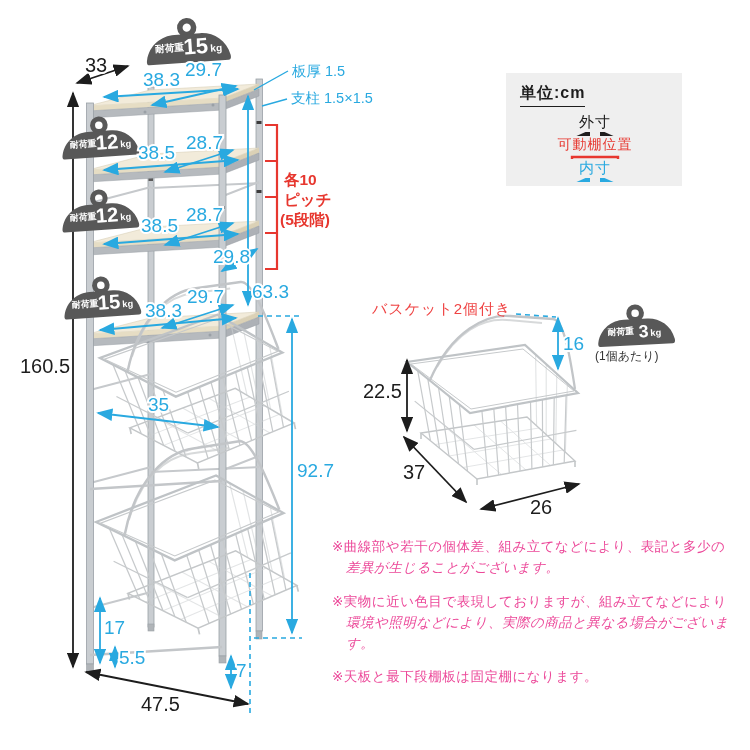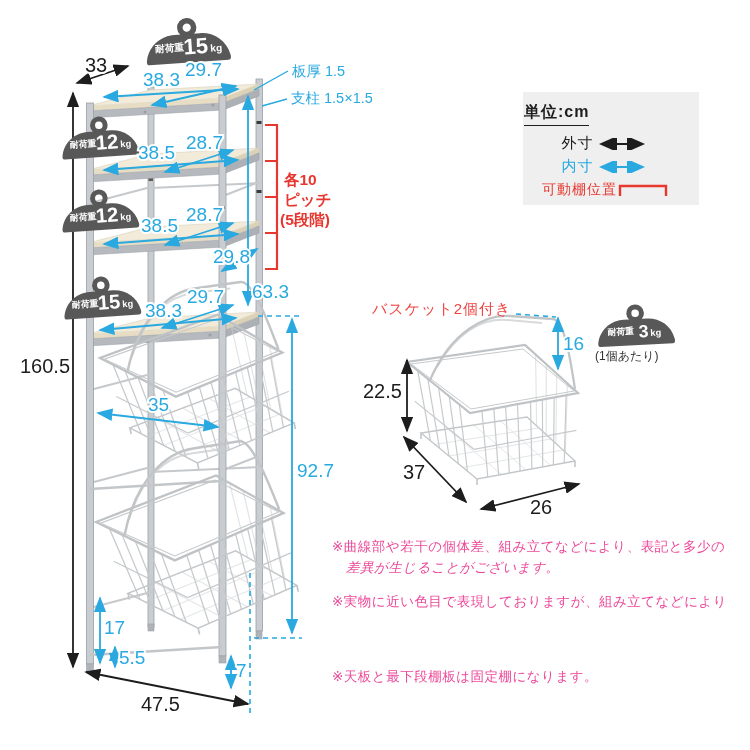--- a/index.html
+++ b/index.html
@@ -12,25 +12,25 @@
   .tb{fill:#29a9e0;font-size:19px;paint-order:stroke;stroke:#fff;stroke-width:4px;}
   .tk{fill:#1d1d1d;font-size:20px;paint-order:stroke;stroke:#fff;stroke-width:4px;}
   .ts{fill:#29a9e0;font-size:14.5px;}
   .tr{fill:#e7372f;font-size:15.5px;font-weight:bold;}
   .bp{fill:#fff;font-size:10.5px;font-weight:bold;}
   .bv{fill:#fff;font-size:24px;font-weight:bold;}
   .bu{fill:#fff;font-size:11px;font-weight:bold;}
   .bv3{fill:#fff;font-size:21px;font-weight:bold;}
 
   
-  .legend{position:absolute;left:523px;top:73px;width:176px;height:113px;background:#efefef;
-          box-sizing:border-box;padding:10px 12px 0 1px;margin-top:19px;}
+  .legend{position:absolute;left:506px;top:73px;width:176px;height:113px;background:#efefef;
+          box-sizing:border-box;padding:10px 12px 0 14px;}
   .legend .title{font-size:16px;font-weight:bold;color:#1d1d1d;letter-spacing:1px;
           border-bottom:1.5px solid #1d1d1d;display:inline-block;padding-bottom:2px;margin-bottom:6px;}
-  .lrow{display:flex;align-items:center;justify-content:center;height:23px;}
+  .lrow{display:flex;align-items:center;justify-content:flex-start;height:23px;flex-direction:column;}
   .lrow .lab{font-size:15px;letter-spacing:1px;}
   .lab.k{color:#1d1d1d;} .lab.b{color:#29a9e0;} .lab.r{color:#e7372f;font-size:14px;}
 
   .basket-title{position:absolute;left:372px;top:300px;font-size:15px;color:#ef4444;letter-spacing:1px;}
   .badge-note{position:absolute;left:595px;top:348px;font-size:12px;color:#333;}
 
   .notes{position:absolute;left:332px;width:414px;color:#ec4899;font-size:13.5px;line-height:21px;letter-spacing:.5px;}
   .n1{top:536px;} .n2{top:591px;} .n3{top:666px;}
   .notes .cont{padding-left:14px;font-style:italic;}
 </style>
@@ -251,45 +251,46 @@
     <svg width="56" height="12">
       <defs>
             <marker id="lmk" markerWidth="9" markerHeight="8" refX="8" refY="4" orient="auto-start-reverse">
         <path d="M0,0 L9,4 L0,8 Z" fill="#1d1d1d"></path>
             </marker>
           </defs>
       <line x1="7" y1="6" x2="49" y2="6" stroke="#1d1d1d" stroke-width="2" marker-start="url(#lmk)" marker-end="url(#lmk)"></line>
     </svg>
   </div>
   <div class="lrow">
+    <span class="lab r">可動棚位置</span>
+    <svg width="52" height="14">
+      <path d="M3,13 V3 H49 V13" stroke="#e7372f" stroke-width="2.4" fill="none"></path>
+    </svg>
+  </div>
+  <div class="lrow">
     <span class="lab b">内寸</span>
     <svg width="56" height="12">
       <defs>
             <marker id="lmb" markerWidth="9" markerHeight="8" refX="8" refY="4" orient="auto-start-reverse">
         <path d="M0,0 L9,4 L0,8 Z" fill="#29a9e0"></path>
             </marker>
           </defs>
       <line x1="7" y1="6" x2="49" y2="6" stroke="#29a9e0" stroke-width="2" marker-start="url(#lmb)" marker-end="url(#lmb)"></line>
     </svg>
   </div>
-  <div class="lrow">
-    <span class="lab r">可動棚位置</span>
-    <svg width="52" height="14">
-      <path d="M3,13 V3 H49 V13" stroke="#e7372f" stroke-width="2.4" fill="none"></path>
-    </svg>
-  </div>
 </div>
 
 <div class="basket-title">バスケット2個付き</div>
 <div class="badge-note">(1個あたり)</div>
 
 <div class="notes n1">
   <div>※曲線部や若干の個体差、組み立てなどにより、表記と多少の</div>
   <div class="cont">差異が生じることがございます。</div>
 </div>
 <div class="notes n2">
   <div>※実物に近い色目で表現しておりますが、組み立てなどにより</div>
+  <div class="cont">環境や照明などにより、実際の商品と異なる場合がございます。</div>
 </div>
 <div class="notes n3">
   <div>※天板と最下段棚板は固定棚になります。</div>
 </div>
 
 </div>
 
 </body></html>

